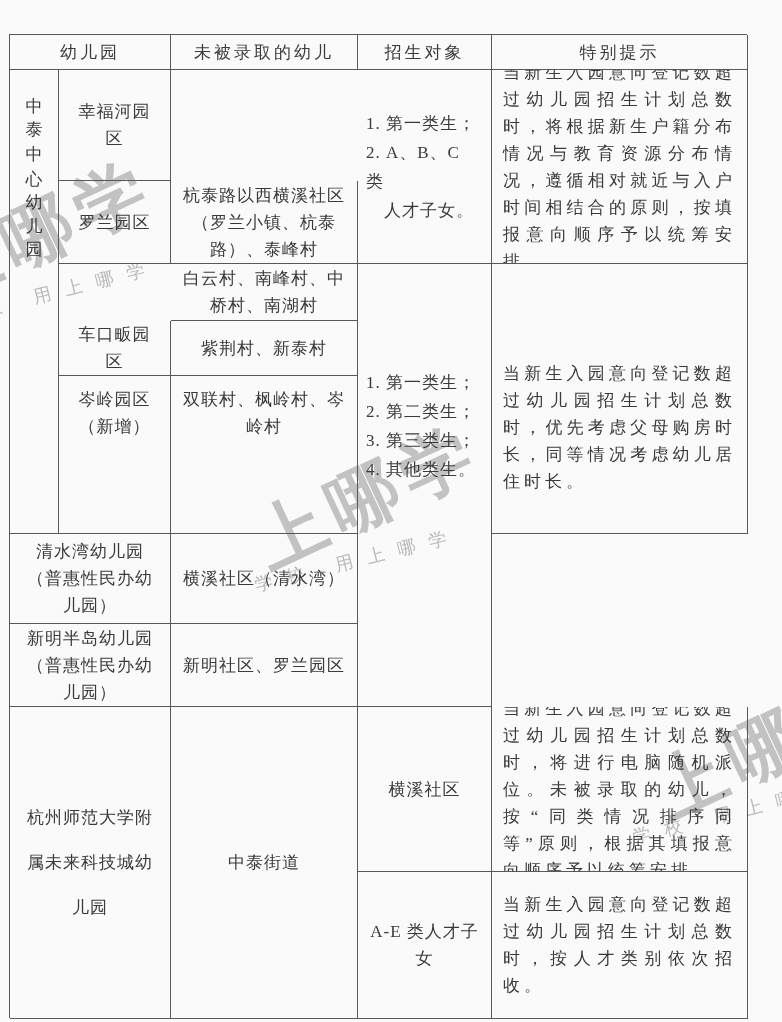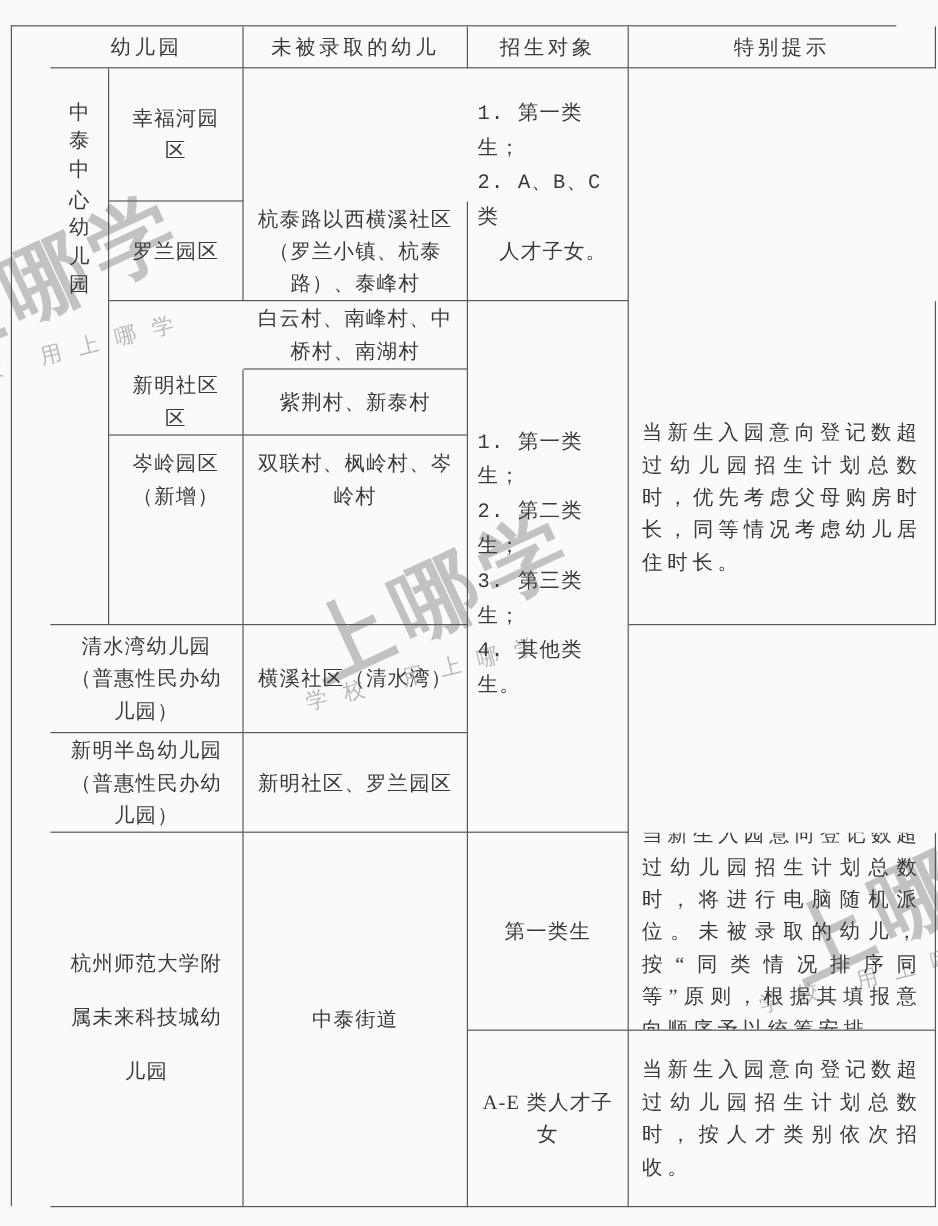--- a/index.html
+++ b/index.html
@@ -6,30 +6,29 @@
   html, body { width: 782px; height: 1022px; }
   body {
     position: relative;
     background: #fafafa;
     overflow: hidden;
     font-family: "Liberation Serif", "DejaVu Serif", serif;
     color: #3a3a3a;
   }
   .tbl {
     position: absolute;
-    left: 9px; top: 21px;
+    left: 9px; top: 34px;
     width: 738px; height: 984px;
     display: grid;
     grid-template-columns: 49px 112px 187px 134px 256px;
     grid-template-rows: 35px 111px 83px 57px 55px 158px 90px 83px 165px 147px;
     border-top: 1.5px solid #585858;
     border-left: 1.5px solid #585858;
     background: transparent;
     z-index: 2;
-    padding-left: 32px;
   }
   .cell {
     border-right: 1.5px solid #585858;
     border-bottom: 1.5px solid #585858;
     display: flex;
     align-items: center;
     justify-content: center;
     text-align: center;
     white-space: pre-line;
     font-size: 17px;
@@ -47,34 +46,33 @@
     padding-top: 14px;
     line-height: 49px;
   }
   .top-align { align-items: flex-start; padding-top: 10px; }
   .list {
     justify-content: flex-start;
     text-align: left;
     align-items: center;
     line-height: 29px;
     padding-left: 8px;
-    font-family: Liberation Mono, monospace;
   }
   .list-b {
     align-items: flex-start;
     padding-top: 104px;
   }
   .note {
     text-align: justify;
     letter-spacing: 4px;
     line-height: 27px;
     padding: 6px 11px;
   }
   .note-shift span { margin-top: 58px; display: block; }
-  .wide-lines { line-height: 45px; font-family: Liberation Mono, monospace; }
+  .wide-lines { line-height: 45px; }
   .wm {
     position: absolute;
     z-index: 1;
     color: rgba(145,145,145,0.55);
     font-family: "Liberation Sans", "DejaVu Sans", sans-serif;
     pointer-events: none;
     white-space: nowrap;
   }
   .wm-big {
     font-size: 70px;
@@ -115,54 +113,55 @@
 区</div>
 
   <div class="cell" style="grid-area:3/2/4/3">罗兰园区</div>
   <div class="cell" style="grid-area:3/3/4/4">杭泰路以西横溪社区
 （罗兰小镇、杭泰
 路）、泰峰村</div>
 
   <div class="cell" style="grid-area:4/3/5/4">白云村、南峰村、中
 桥村、南湖村</div>
 
-  <div class="cell" style="grid-area:5/2/6/3">新明社区
+  <div class="cell" style="grid-area:5/2/6/3">车口畈园
 区</div>
   <div class="cell" style="grid-area:5/3/6/4">紫荆村、新泰村</div>
 
   <div class="cell top-align" style="grid-area:6/2/7/3">岑岭园区
 （新增）</div>
   <div class="cell top-align" style="grid-area:6/3/7/4">双联村、枫岭村、岑
 岭村</div>
 
   <div class="cell list" style="grid-area:2/4/4/5">1. 第一类生；
 2. A、B、C 类
 　人才子女。</div>
   <div class="cell list list-b" style="grid-area:4/4/9/5">1. 第一类生；
 2. 第二类生；
 3. 第三类生；
 4. 其他类生。</div>
 
+  <div class="cell note" style="grid-area:2/5/4/6">当新生入园意向登记数超过幼儿园招生计划总数时，将根据新生户籍分布情况与教育资源分布情况，遵循相对就近与入户时间相结合的原则，按填报意向顺序予以统筹安排。</div>
   <div class="cell note note-shift" style="grid-area:4/5/7/6"><span>当新生入园意向登记数超过幼儿园招生计划总数时，优先考虑父母购房时长，同等情况考虑幼儿居住时长。</span></div>
 
   <div class="cell" style="grid-area:7/1/8/3">清水湾幼儿园
 （普惠性民办幼
 儿园）</div>
   <div class="cell" style="grid-area:7/3/8/4">横溪社区（清水湾）</div>
 
   <div class="cell" style="grid-area:8/1/9/3">新明半岛幼儿园
 （普惠性民办幼
 儿园）</div>
   <div class="cell" style="grid-area:8/3/9/4">新明社区、罗兰园区</div>
 
   <div class="cell wide-lines" style="grid-area:9/1/11/3">杭州师范大学附
 属未来科技城幼
 儿园</div>
   <div class="cell" style="grid-area:9/3/11/4">中泰街道</div>
 
-  <div class="cell" style="grid-area:9/4/10/5">第一类生</div>
+  <div class="cell" style="grid-area:9/4/10/5">横溪社区</div>
   <div class="cell note" style="grid-area:9/5/10/6">当新生入园意向登记数超过幼儿园招生计划总数时，将进行电脑随机派位。未被录取的幼儿，按“同类情况排序同等”原则，根据其填报意向顺序予以统筹安排。</div>
 
   <div class="cell note" style="grid-area:10/5/11/6">当新生入园意向登记数超过幼儿园招生计划总数时，按人才类别依次招收。</div>
   <div class="cell" style="grid-area:10/4/11/5">A-E 类人才子
 女</div>
 
 </div>
 
 </body></html>

